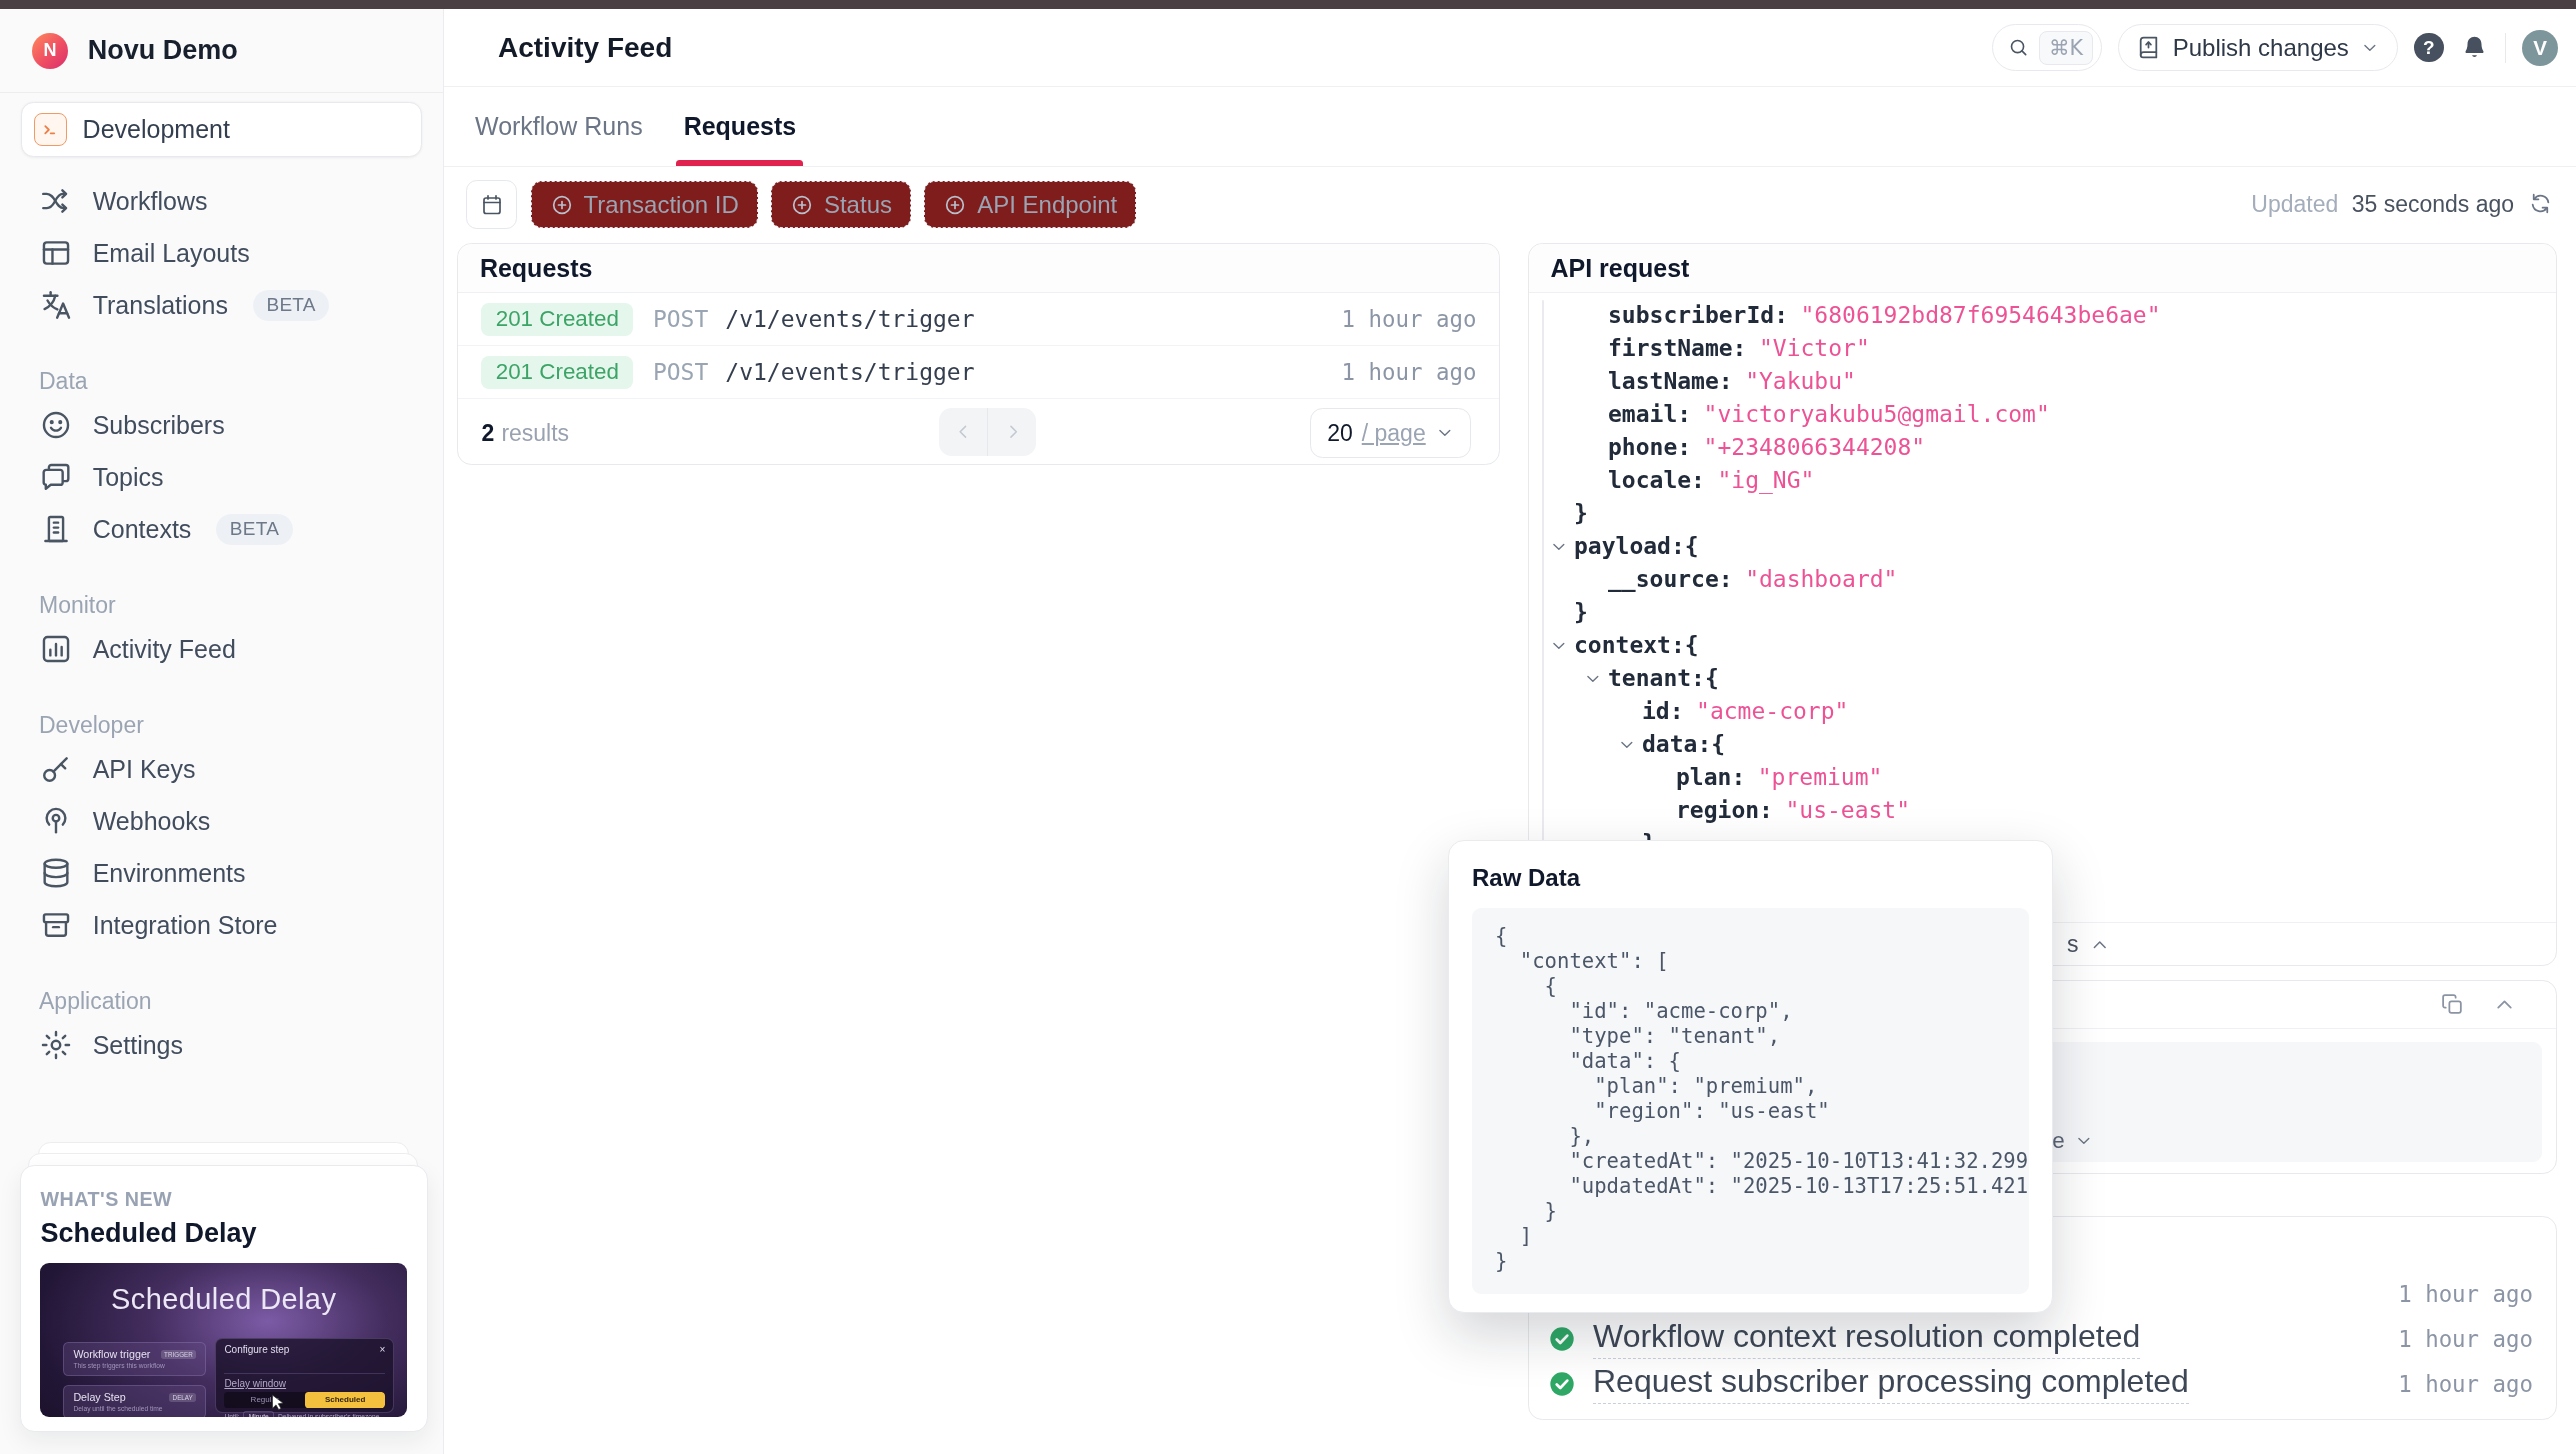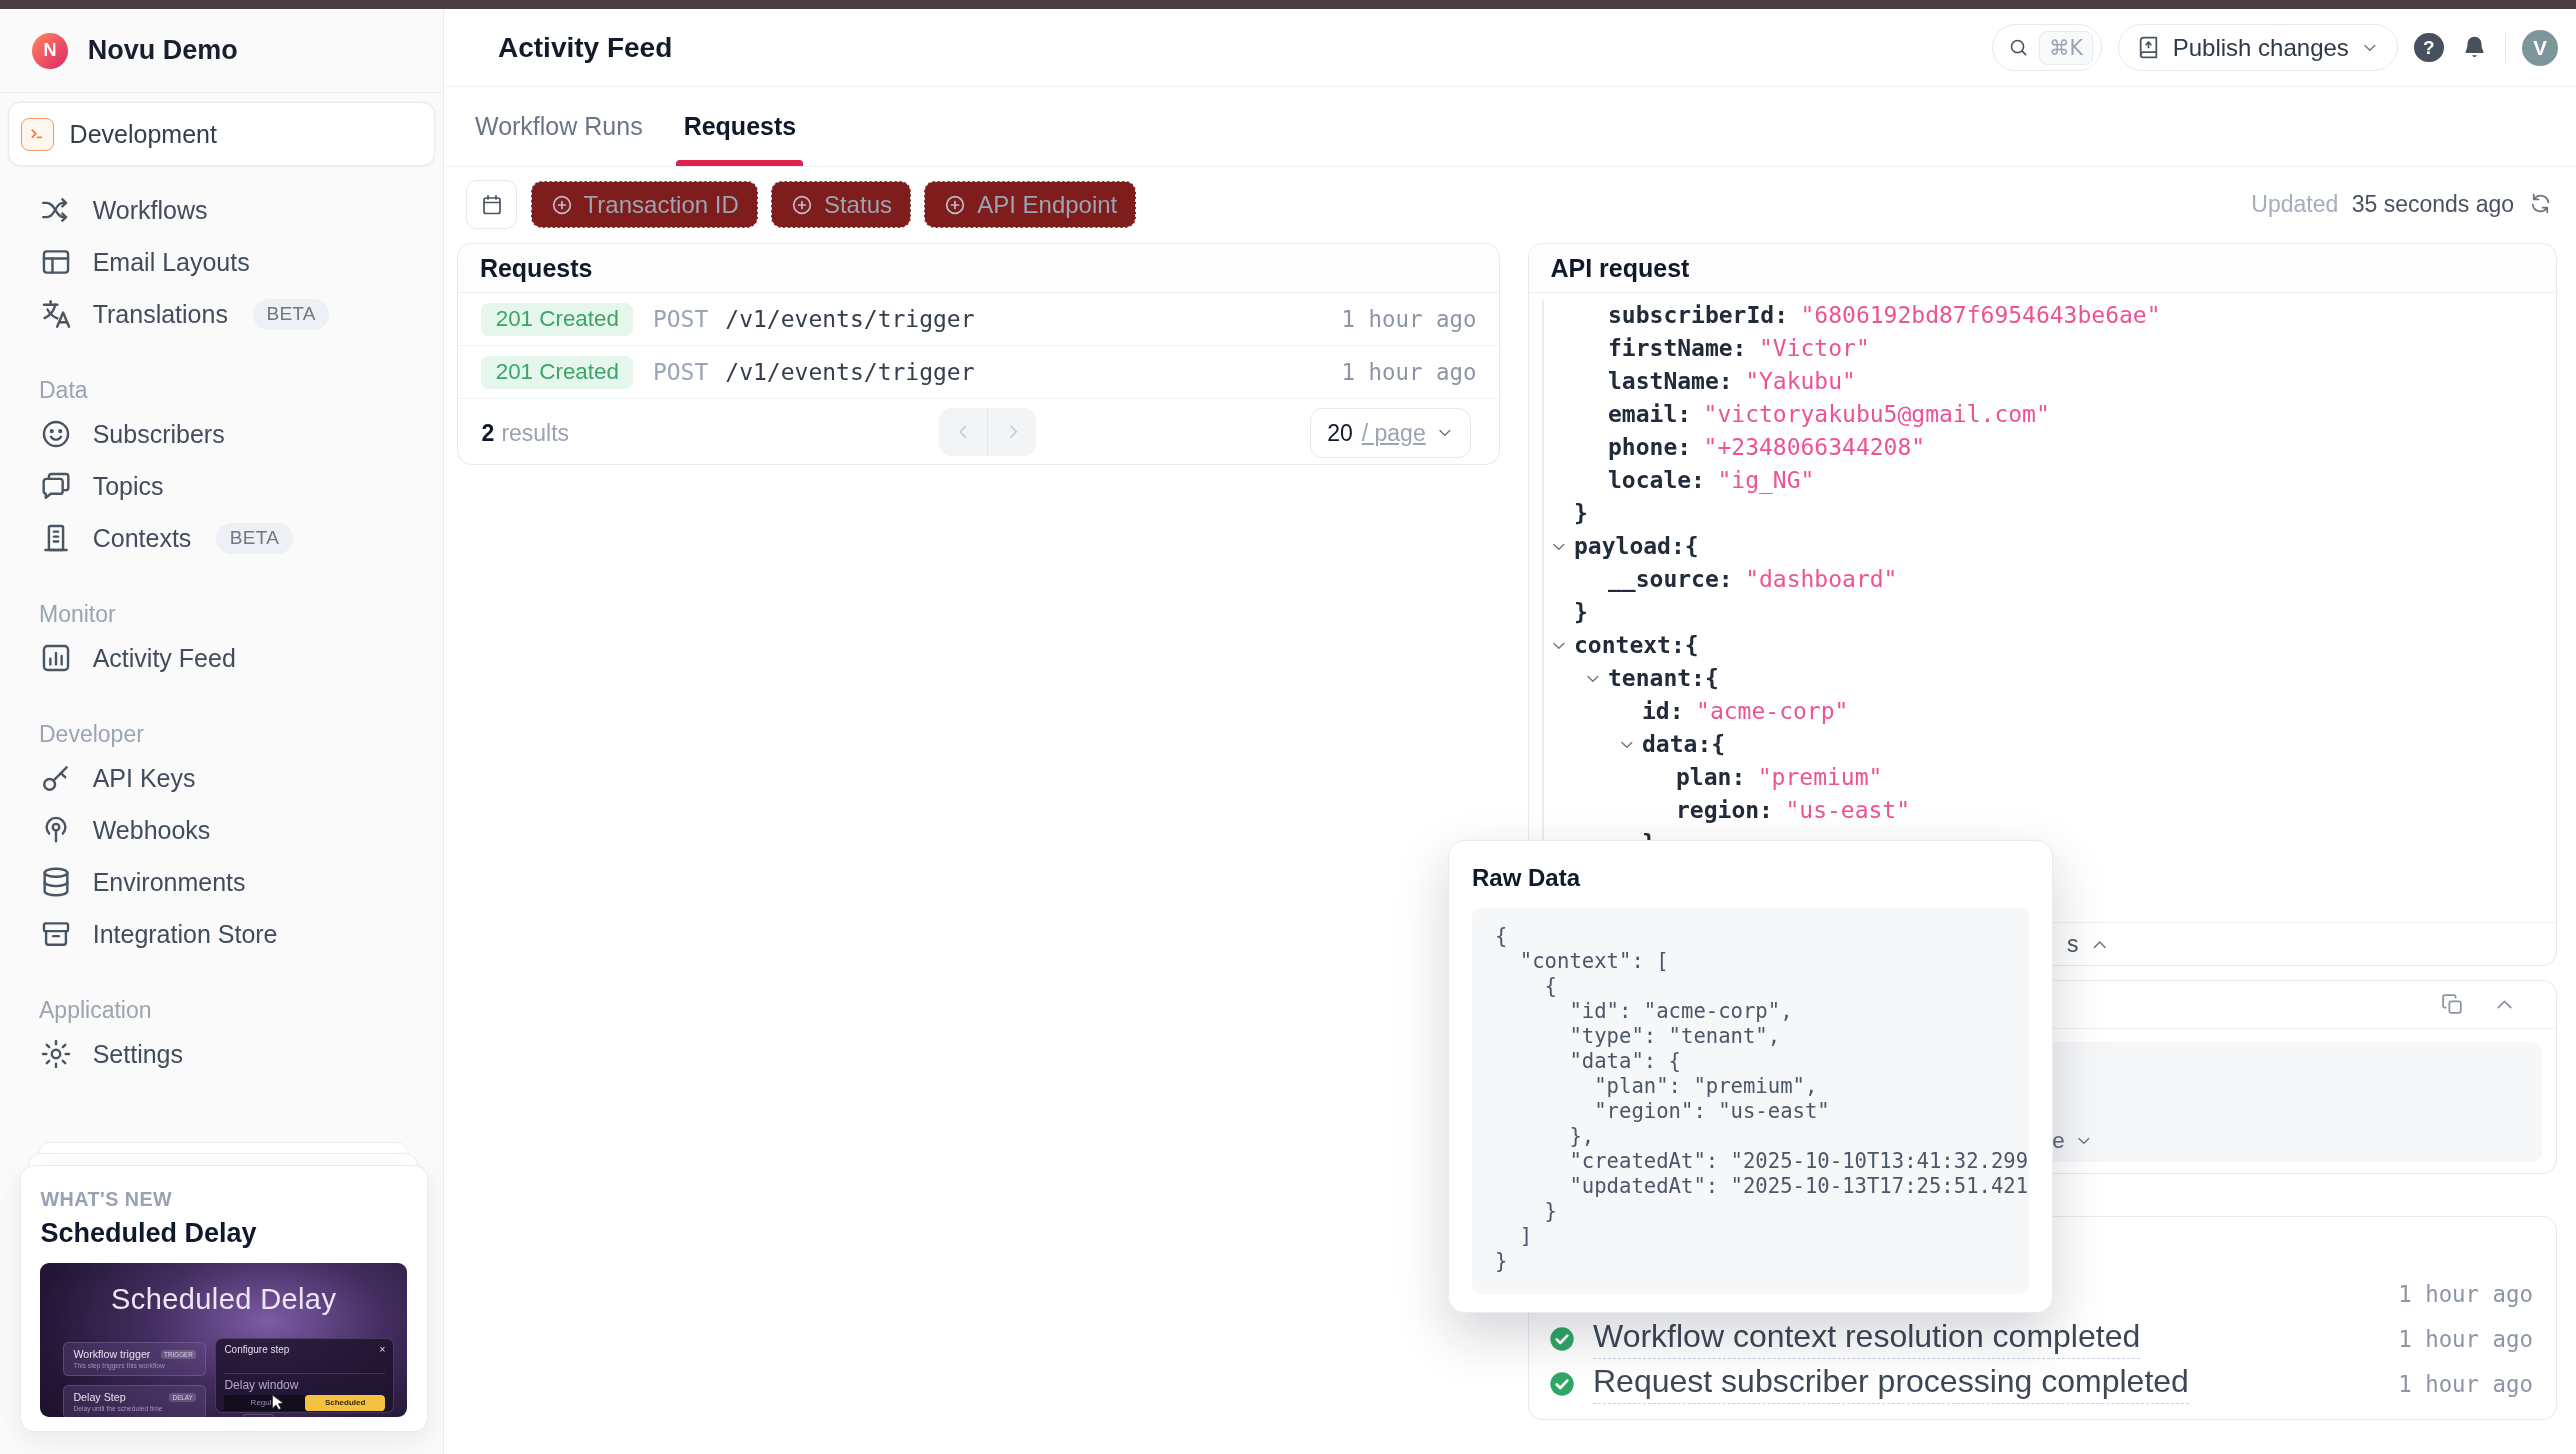--- a/index.html
+++ b/index.html
@@ -8,21 +8,21 @@
   .ic{fill:none;stroke:#4a5563;stroke-width:1.7;stroke-linecap:round;stroke-linejoin:round;}
   .strip{position:absolute;left:0;top:0;width:100%;height:9px;background:#4a4043;}
 
   
   .sidebar{position:absolute;left:0;top:9px;width:444px;height:1445px;background:#fafafa;
     border-right:0.9px solid #ececf0;box-sizing:border-box;}
   .logo-row{display:flex;align-items:center;gap:19.7px;height:83px;padding:0 32px;border-bottom:0.9px solid #ededf0;}
   .logo{width:36px;height:36px;border-radius:50%;background:linear-gradient(135deg,#ff8a5c 0%,#ef4e63 55%,#d92d6e 100%);
     color:#fff;font-size:18px;font-weight:700;display:flex;align-items:center;justify-content:center;}
   .org-name{font-size:27px;font-weight:600;color:#18202e;}
-  .env-pill{margin:9px 8px 0;height:64px;background:#fff;border:0.9px solid #e7e9ee;border-radius:12.5px;
+  .env-pill{margin:9px 21px 0;height:55px;background:#fff;border:0.9px solid #e7e9ee;border-radius:12.5px;
     display:flex;align-items:center;gap:16px;padding:0 11.6px;box-shadow:0 0.9px 2.7px rgba(16,24,40,.06);box-sizing:border-box;}
   .env-icon{width:33px;height:33px;border:1.8px solid #f09a66;border-radius:8px;background:#fff6f0;
     display:flex;align-items:center;justify-content:center;box-sizing:border-box;}
   .env-icon svg{width:21.5px;height:21.5px;stroke:#ed7f46;}
   .env-label{font-size:25px;color:#333e4f;}
   .nav{margin-top:18px;}
   .item{display:flex;align-items:center;gap:19.7px;height:52px;padding:0 39px;font-size:25px;color:#414c5d;cursor:pointer;}
   .item svg{width:34px;height:34px;flex:0 0 34px;}
   .beta{margin-left:5.4px;background:#edf1f6;border-radius:894px;padding:4.5px 13.4px;font-size:19px;color:#6d7889;letter-spacing:0.3px;}
   .sec{margin-top:32px;}
@@ -38,21 +38,21 @@
     background:radial-gradient(95% 130% at 62% 38%,#7c5ba6 0%,#432d5e 34%,#221636 66%,#150e20 100%);}
   .wn-head{position:absolute;top:19.7px;left:0;width:100%;text-align:center;font-size:29px;font-weight:500;color:#ece7f5;letter-spacing:0.4px;}
   .mini{position:absolute;left:23px;width:143px;background:rgba(96,74,130,.38);border:0.9px solid rgba(170,150,210,.28);
     border-radius:5.4px;padding:5.4px 9px;box-sizing:border-box;}
   .mini-t{display:flex;align-items:center;justify-content:space-between;font-size:10.7px;color:#e6e1f0;}
   .mini-b{font-size:6.3px;background:rgba(255,255,255,.16);border-radius:2.7px;padding:0.9px 3.6px;color:#d8d2e6;}
   .mini-s{font-size:6.7px;color:#a195bb;margin-top:1.8px;}
   .cfg{position:absolute;left:175px;top:75px;width:179px;height:75px;background:rgba(28,18,44,.82);
     border:0.9px solid rgba(160,140,195,.3);border-radius:7.2px;padding:5.4px 8px;box-sizing:border-box;}
   .cfg-t{display:flex;justify-content:space-between;font-size:10px;color:#e2dcee;border-bottom:0.9px solid rgba(160,140,195,.25);padding-bottom:18px;}
-  .cfg-l{font-size:12px;color:#b3a9c8;margin-top:3.6px;}
+  .cfg-l{font-size:10px;color:#b3a9c8;margin-top:3.6px;text-decoration:underline;}
   .tog{display:flex;height:16px;background:rgba(0,0,0,.4);border-radius:3.6px;margin-top:2.7px;overflow:hidden;}
   .tog-off{flex:1;font-size:8px;color:#9a90b0;display:flex;align-items:center;justify-content:center;}
   .tog-on{flex:1;font-size:8px;color:#33250a;background:#f4c13f;border-radius:3.6px;display:flex;align-items:center;justify-content:center;font-weight:700;}
   .cfg-row{display:flex;align-items:center;gap:3.6px;font-size:6.7px;color:#b3a9c8;margin-top:3.6px;}
   .until-box{border:0.9px solid rgba(170,150,210,.35);border-radius:2.7px;padding:0.9px 4.5px;color:#ddd6ea;}
   .curs{position:absolute;left:231px;top:131px;width:15px;height:18px;}
 
   
   .main{position:absolute;left:444px;top:9px;width:2132px;height:1445px;background:#fff;}
   .hdr{height:78px;display:flex;align-items:center;justify-content:space-between;

